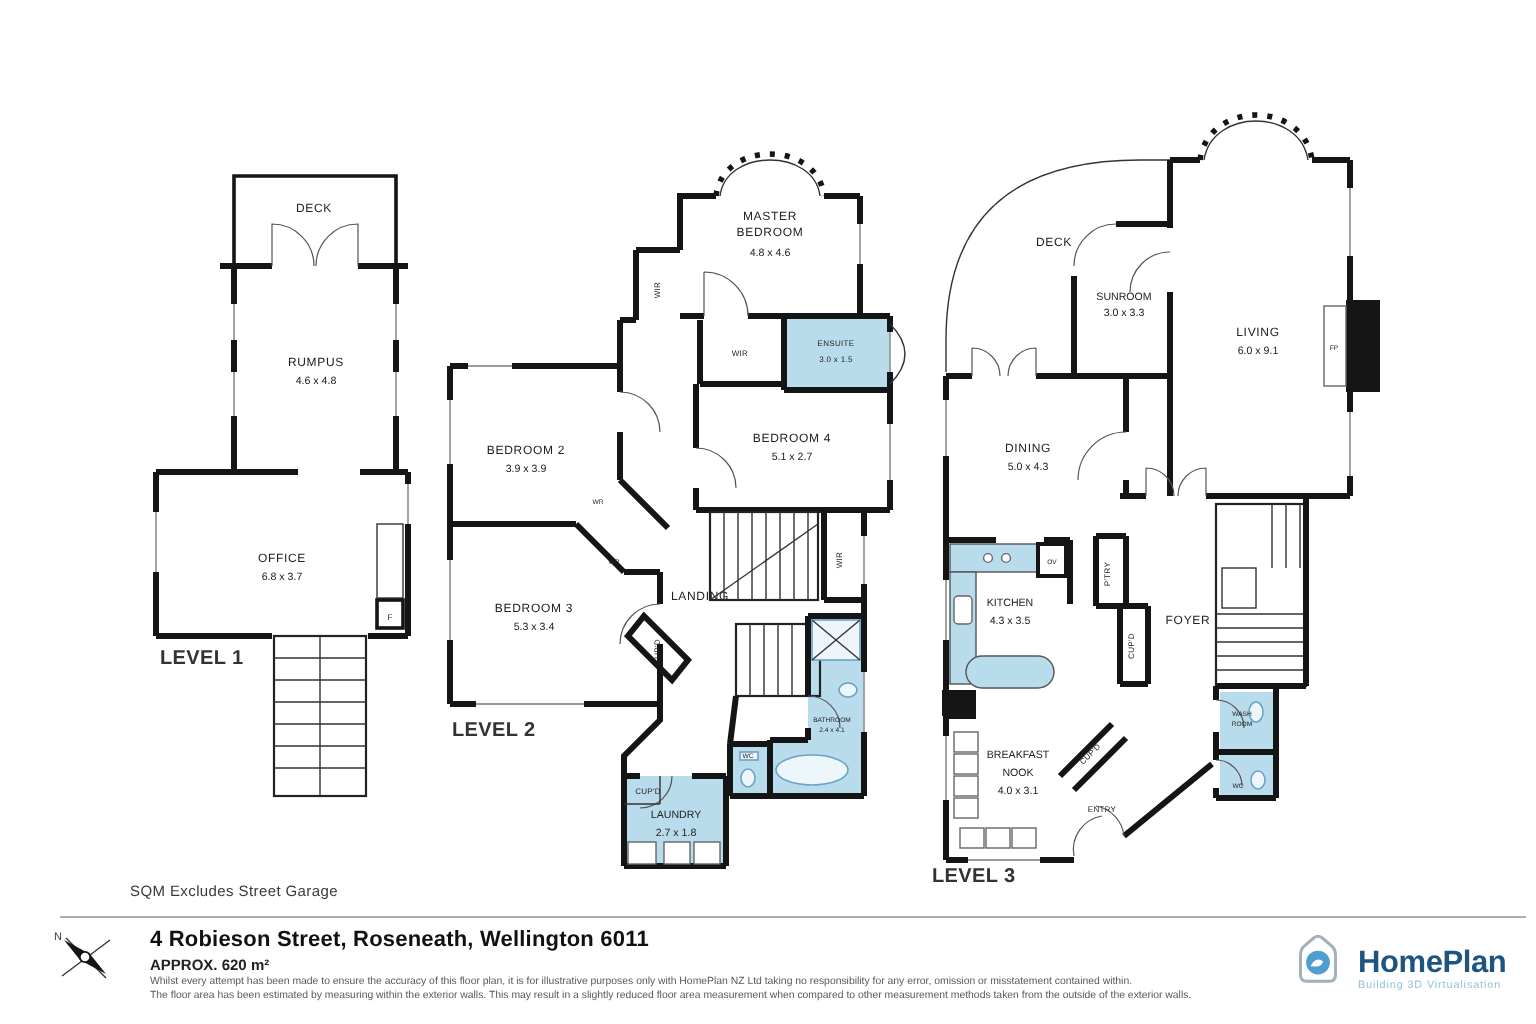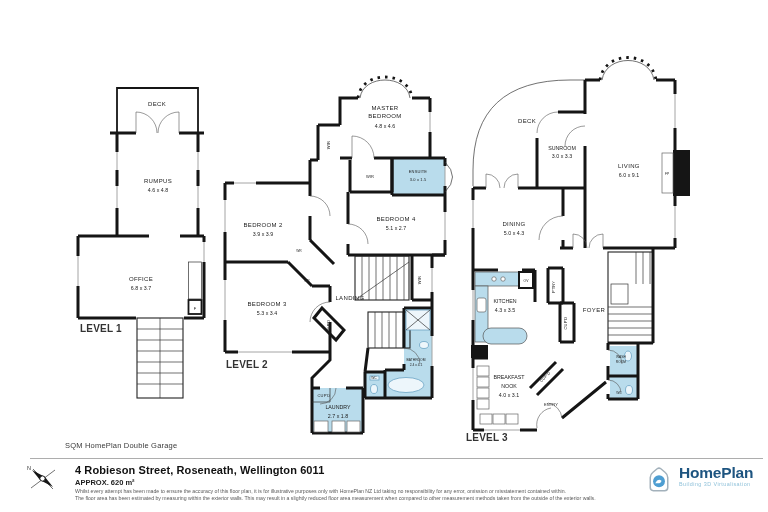--- a/index.html
+++ b/index.html
@@ -27,21 +27,21 @@
   .t33{font-size:3.3px;text-anchor:middle;fill:#222}
   .lvl{font-size:10px;font-weight:700;fill:#333;letter-spacing:.2px}
   
   .sqm{position:absolute;left:65px;top:441px;font-size:7.5px;color:#3a3a3a;letter-spacing:.2px}
   .rule{position:absolute;left:30px;top:458px;width:733px;height:1px;background:#adadad}
   .addr{position:absolute;left:75px;top:464px;font-size:11px;font-weight:700;color:#111;letter-spacing:.1px}
   .area{position:absolute;left:75px;top:478px;font-size:7.5px;font-weight:700;color:#222}
   .disc1{position:absolute;left:75px;top:488px;font-size:5.2px;color:#5a5a5a;white-space:nowrap}
   .disc2{position:absolute;left:75px;top:495px;font-size:5.2px;color:#5a5a5a;white-space:nowrap}
   .compass{position:absolute;left:26px;top:462px}
-  .logo{position:absolute;left:644px;top:464px;display:flex;align-items:flex-start}
+  .logo{position:absolute;left:644px;top:464px;display:flex;align-items:flex-end}
   .logo-text{margin-left:5px}
   .logo-name{font-size:15.5px;font-weight:700;color:#1d5480;letter-spacing:-.2px;line-height:17px}
   .logo-tag{font-size:5.4px;color:#90c2da;letter-spacing:.45px;margin-top:0}
 </style>
 </head>
 <body>
 
 <div id="page">
 
 <svg width="768" height="455" viewBox="0 0 768 455">
@@ -240,21 +240,21 @@
     <text class="rd" x="509" y="379">BREAKFAST</text>
     <text class="rd" x="509" y="388">NOOK</text>
     <text class="rd" x="509" y="397">4.0 x 3.1</text>
     <text class="t4" x="546" y="378" transform="rotate(-45 546 378)">CUP'D</text>
     <text class="t4" x="551" y="406">ENTRY</text>
     <text class="lvl" x="466" y="441">LEVEL 3</text>
   </g>
 </svg>
 
   
-  <div class="sqm">SQM HomePlan Double Garage</div>
+  <div class="sqm">SQM Excludes Street Garage</div>
   <div class="rule"></div>
 
   <svg class="compass" width="34" height="32" viewBox="0 0 34 32">
     <path class="wt" d="M5,26 L29,8 M7,7 L27,27"></path>
     <polygon points="6,8 19,15 27,25 14,18" fill="#151515"></polygon>
     <circle cx="16.5" cy="16.5" r="2.6" fill="#fff" stroke="#151515" stroke-width="0.9"></circle>
     <text x="1" y="8" font-size="5.5" fill="#333">N</text>
   </svg>
 
   <div class="addr">4 Robieson Street, Roseneath, Wellington 6011</div>

